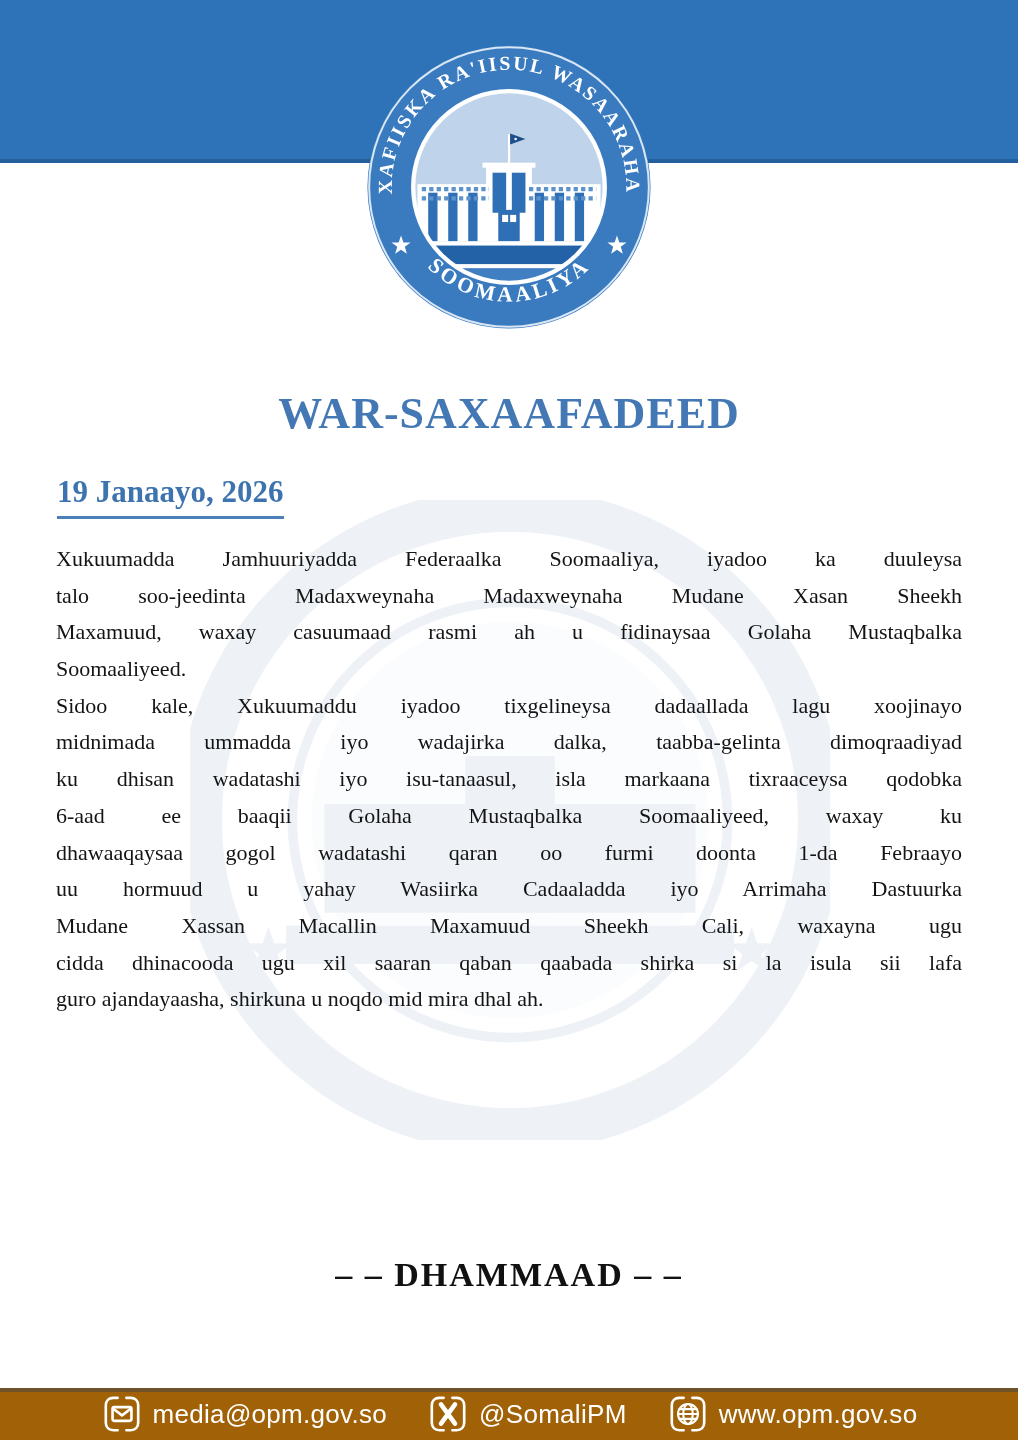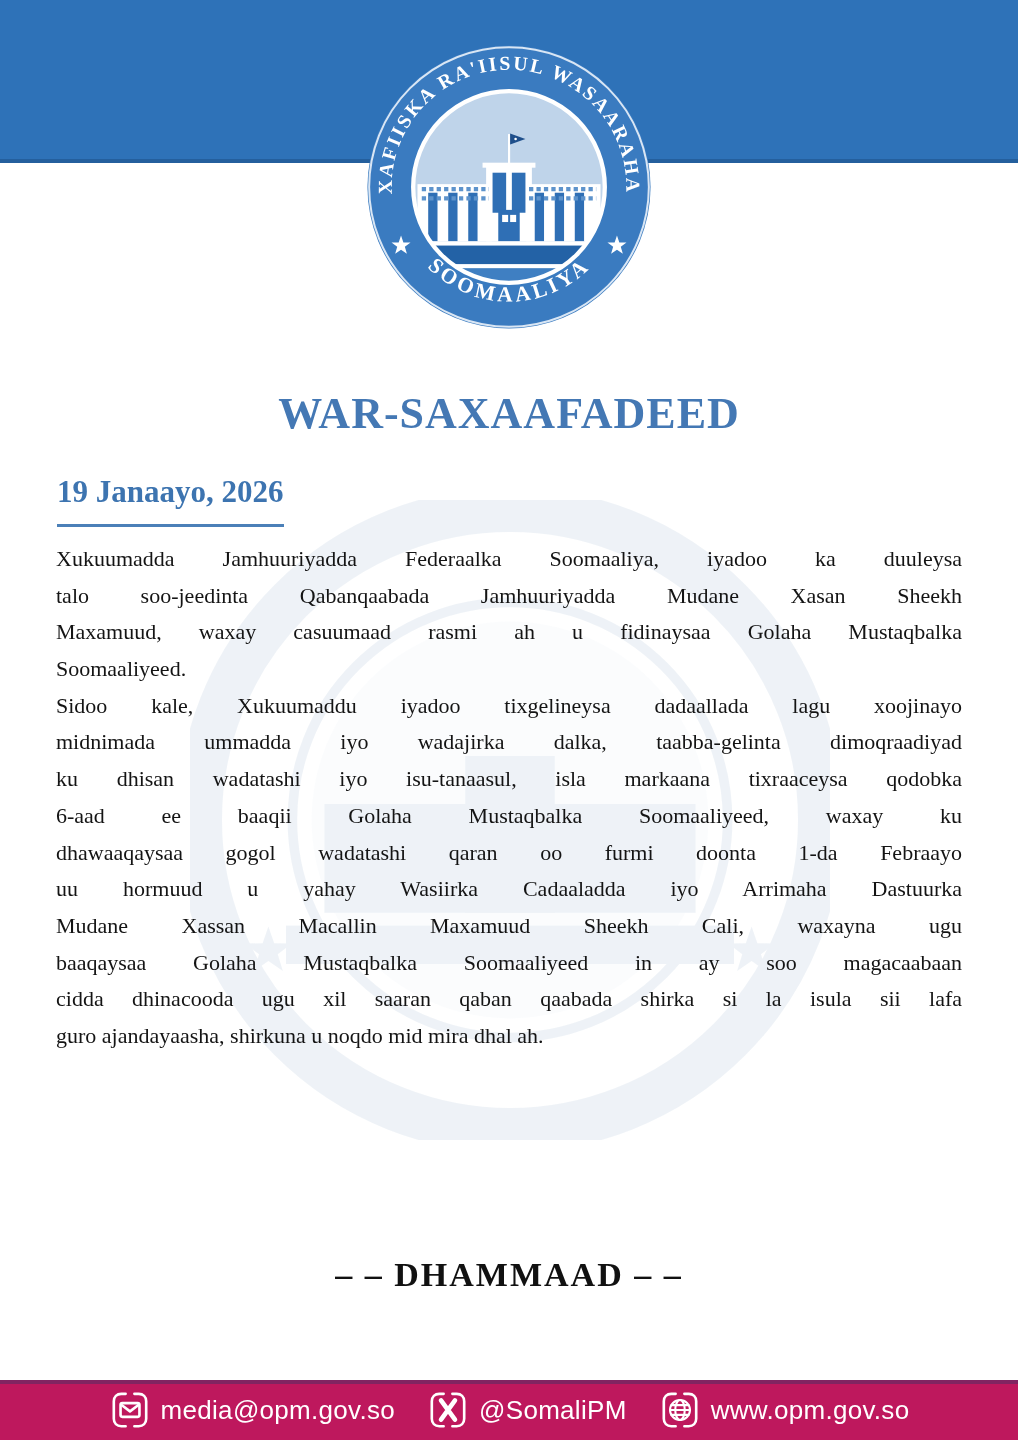--- a/index.html
+++ b/index.html
@@ -27,21 +27,21 @@
   }
   
   .title{
     position:absolute;top:388px;left:0;width:100%;
     text-align:center;font-size:44px;font-weight:700;
     color:#4478b4;letter-spacing:1px;z-index:1;
   }
   .date{
     position:absolute;top:474px;left:57px;
     font-size:31px;font-weight:700;color:#3d74b0;
-    border-bottom:3px solid #4b80b8;padding-bottom:14px;z-index:1;
+    border-bottom:3px solid #4b80b8;padding-bottom:6px;z-index:1;
   }
   
   .body{
     position:absolute;top:541px;left:56px;width:906px;
     font-size:22px;color:#141414;z-index:1;
   }
   .para{margin:0;}
   .para + .para{}
   .pline{
     line-height:36.7px;height:36.7px;
@@ -50,25 +50,25 @@
   }
   .pline.last{text-align-last:left;}
   .endmark{
     position:absolute;top:1256px;left:0;width:100%;
     text-align:center;font-size:34px;font-weight:700;color:#111;
     letter-spacing:2px;z-index:1;
     font-family:"Liberation Serif",serif;
   }
   
   .footer{
-    position:absolute;bottom:0;left:0;width:100%;height:60px;
-    background:#be185d;
+    position:absolute;bottom:0;left:0;width:100%;height:52px;
+    background:#a16207;
     box-shadow:inset 0 4px 0 rgba(18,60,105,.35);
     display:flex;align-items:center;justify-content:center;
-    gap:32px;z-index:2;
+    gap:40px;z-index:2;
     font-family:"Liberation Sans",sans-serif;
   }
   .f-item{display:flex;align-items:center;gap:10px;cursor:pointer;}
   .f-item svg{display:block;}
   .f-label{color:#fff;font-size:26px;letter-spacing:.3px;}
 </style>
 </head>
 <body>
 
 <div class="page">
@@ -148,35 +148,34 @@
       <polygon transform="translate(175.5,141) scale(1.1)" fill="#35699f" points="0,-7 1.65,-2.27 6.66,-2.16 2.66,0.87 4.11,5.66 0,2.8 -4.11,5.66 -2.66,0.87 -6.66,-2.16 -1.65,-2.27"></polygon>
     </svg>
   </div>
 
   <div class="title">WAR-SAXAAFADEED</div>
   <div class="date">19 Janaayo, 2026</div>
 
   <div class="body">
     <div class="para">
       <div class="pline">Xukuumadda Jamhuuriyadda Federaalka Soomaaliya, iyadoo ka duuleysa</div>
-      <div class="pline">talo soo-jeedinta Qabanqaabada Jamhuuriyadda Mudane Xasan Sheekh</div>
+      <div class="pline">talo soo-jeedinta Madaxweynaha Madaxweynaha Mudane Xasan Sheekh</div>
       <div class="pline">Maxamuud, waxay casuumaad rasmi ah u fidinaysaa Golaha Mustaqbalka</div>
       <div class="pline last">Soomaaliyeed.</div>
     </div>
     <div class="para">
       <div class="pline">Sidoo kale, Xukuumaddu iyadoo tixgelineysa dadaallada lagu xoojinayo</div>
       <div class="pline">midnimada ummadda iyo wadajirka dalka, taabba-gelinta dimoqraadiyad</div>
       <div class="pline">ku dhisan wadatashi iyo isu-tanaasul, isla markaana tixraaceysa qodobka</div>
       <div class="pline">6-aad ee baaqii Golaha Mustaqbalka Soomaaliyeed, waxay ku</div>
       <div class="pline">dhawaaqaysaa gogol wadatashi qaran oo furmi doonta 1-da Febraayo</div>
     </div>
     <div class="para">
       <div class="pline">uu hormuud u yahay Wasiirka Cadaaladda iyo Arrimaha Dastuurka</div>
       <div class="pline">Mudane Xassan Macallin Maxamuud Sheekh Cali, waxayna ugu</div>
-      <div class="pline">baaqaysaa Golaha Mustaqbalka Soomaaliyeed in ay soo magacaabaan</div>
       <div class="pline">cidda dhinacooda ugu xil saaran qaban qaabada shirka si la isula sii lafa</div>
       <div class="pline last">guro ajandayaasha, shirkuna u noqdo mid mira dhal ah.</div>
     </div>
   </div>
 
   <div class="endmark">– –  DHAMMAAD  – –</div>
 
   <div class="footer">
     <div class="f-item">
       <svg width="42" height="42" viewBox="0 0 24 24" fill="none" stroke="#ffffff" stroke-width="1.5" stroke-linecap="round" stroke-linejoin="round">

